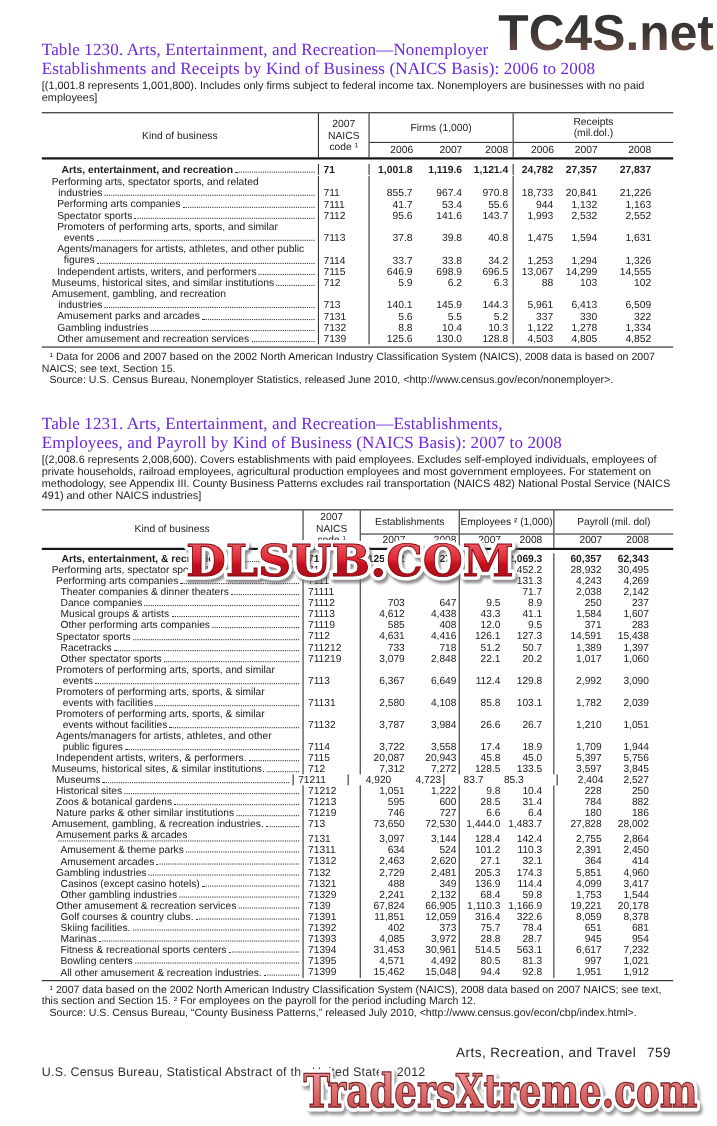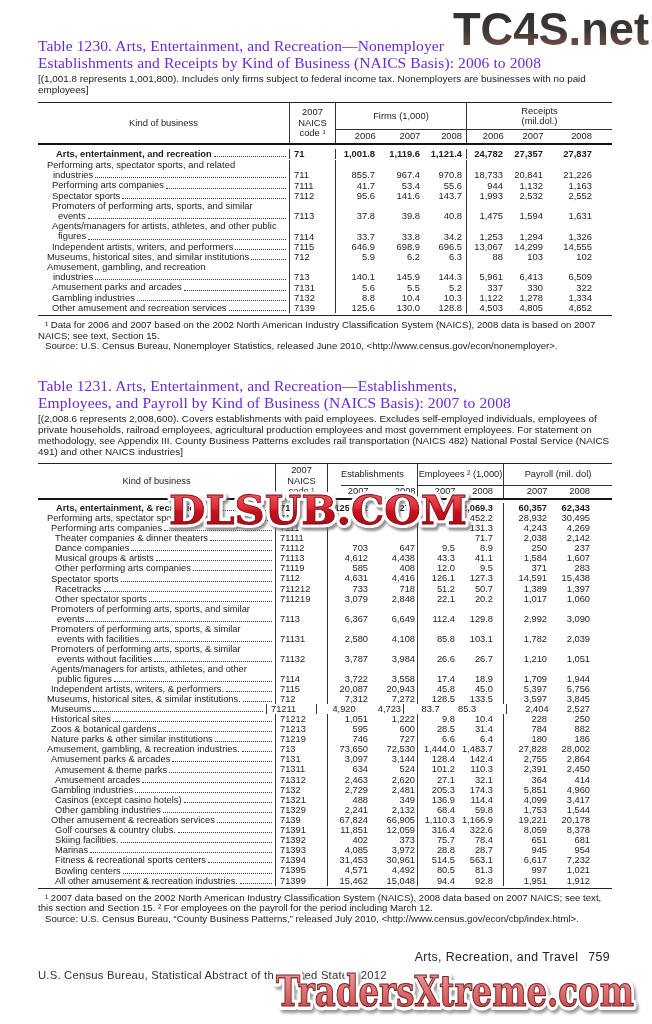--- a/index.html
+++ b/index.html
@@ -297,21 +297,21 @@
       </div>
       <p class="headnote" style="margin:3px 0 5px;">[(2,008.6 represents 2,008,600). Covers establishments with paid employees. Excludes self-employed individuals, employees of private households, railroad employees, agricultural production employees and most government employees. For statement on methodology, see Appendix III. County Business Patterns excludes rail transportation (NAICS 482) National Postal Service (NAICS 491) and other NAICS industries]</p>
       <div class="tbl t31" id="t1231">
           <div class="thead">
             <div class="h-label" style="width: 237px;">Kind of business</div>
             <div class="h-naics" style="width: 52px;">
               <div>2007</div>
               <div>NAICS</div>
               <div>code ¹</div>
             </div>
-            <div class="h-group" style="width: 90px; align-items: center;">
+            <div class="h-group" style="width: 90px;">
               <div class="h-gl" style="height: 21px;">
                 <div>Establishments</div>
               </div>
               <div class="h-years">
                 <div class="h-y" style="width: 43px; padding-right: 2px;">2007</div>
                 <div class="h-y" style="width: 47px; padding-right: 2px;">2008</div>
               </div>
             </div>
             <div class="h-group" style="width: 86px;">
               <div class="h-gl" style="height: 21px;">
@@ -647,21 +647,21 @@
               <div class="c-naics" style="width: 52px;">713</div>
               <div class="td gs" style="width: 43px; padding-right: 2px;">73,650</div>
               <div class="td" style="width: 47px; padding-right: 2px;">72,530</div>
               <div class="td gs" style="width: 40px; padding-right: 2px;">1,444.0</div>
               <div class="td" style="width: 46px; padding-right: 10px;">1,483.7</div>
               <div class="td gs" style="width: 46px; padding-right: 2px;">27,828</div>
               <div class="td" style="width: 63px; padding-right: 22px;">28,002</div>
             </div>
             <div class="tr">
               <div class="c-label" style="width: 237px;">
-                <div class="line flex" style="padding-left: 11px;">
+                <div class="line flex" style="padding-left: 11px; flex-direction: column;">
                   <span>Amusement parks &amp; arcades</span>
                   <div class="dots"></div>
                 </div>
               </div>
               <div class="c-naics" style="width: 52px;">7131</div>
               <div class="td gs" style="width: 43px; padding-right: 2px;">3,097</div>
               <div class="td" style="width: 47px; padding-right: 2px;">3,144</div>
               <div class="td gs" style="width: 40px; padding-right: 2px;">128.4</div>
               <div class="td" style="width: 46px; padding-right: 10px;">142.4</div>
               <div class="td gs" style="width: 46px; padding-right: 2px;">2,755</div>

